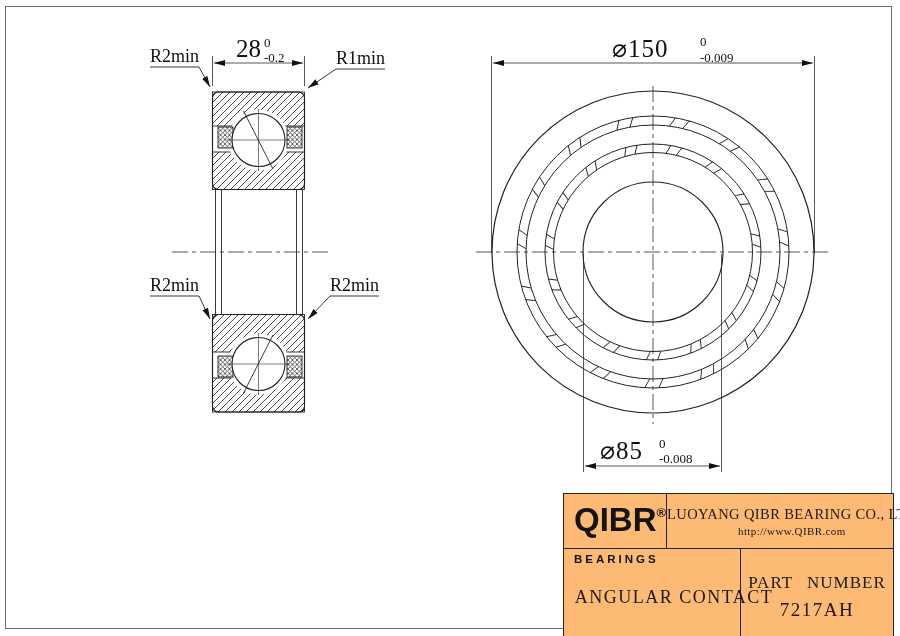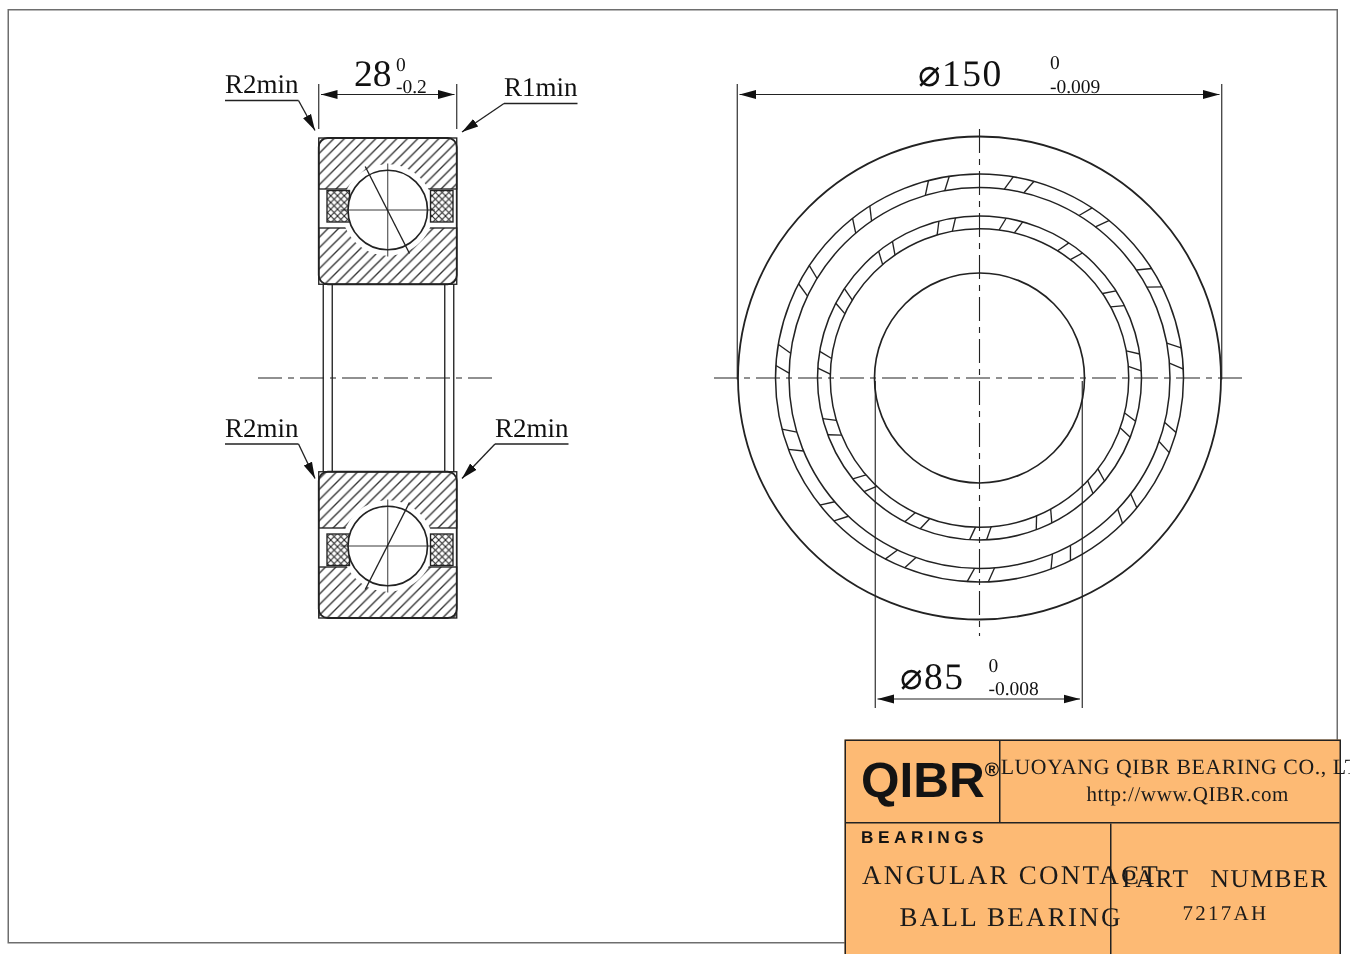--- a/index.html
+++ b/index.html
@@ -23,24 +23,24 @@
   .cell-product{width:177px;border-right:1.6px solid #222;box-sizing:border-box;
                 display:flex;flex-direction:column;justify-content:center;align-items:center;gap:7px;}
   .cell-part{flex:1;display:flex;flex-direction:column;justify-content:center;
              align-items:center;gap:6px;}
   .logo-line{font-family:"Liberation Sans","DejaVu Sans",sans-serif;font-weight:bold;
              font-size:33px;line-height:30px;letter-spacing:0px;color:#131313;white-space:nowrap;}
   .logo-reg{font-size:13px;vertical-align:14px;}
   .logo-sub{font-family:"Liberation Sans","DejaVu Sans",sans-serif;font-weight:bold;
             font-size:11.5px;letter-spacing:3px;color:#131313;margin-top:18px;}
   .company-name{font-size:14.5px;letter-spacing:0.4px;white-space:nowrap;}
-  .website{font-size:14px;letter-spacing:0.4px;white-space:nowrap;}
+  .website{font-size:11px;letter-spacing:0.4px;white-space:nowrap;}
   .product-line{font-size:18px;letter-spacing:1.5px;white-space:nowrap;margin-left:44px;}
   .part-label{font-size:17px;letter-spacing:1px;word-spacing:9px;white-space:nowrap;}
-  .part-number{font-size:14px;letter-spacing:1.5px;white-space:nowrap;}
+  .part-number{font-size:19px;letter-spacing:1.5px;white-space:nowrap;}
 </style>
 </head>
 <body>
 
 <div id="canvas">
   <div id="pageBorder"></div>
 
   <svg width="900" height="636" viewBox="0 0 900 636">
     <defs>
       <pattern id="h1" width="7" height="7" patternUnits="userSpaceOnUse">
@@ -204,21 +204,20 @@
         <div class="logo-sub">BEARINGS</div>
       </div>
       <div class="cell-company">
         <div class="company-name">LUOYANG QIBR BEARING CO., LTD</div>
         <div class="website">http://www.QIBR.com</div>
       </div>
     </div>
     <div class="trow2">
       <div class="cell-product">
         <div class="product-line">ANGULAR CONTACT</div>
-        <div class="product-line">BALL BEARING</div>
       </div>
       <div class="cell-part">
         <div class="part-label">PART NUMBER</div>
         <div class="part-number">7217AH</div>
       </div>
     </div>
   </div>
 </div>
 
 </body></html>

